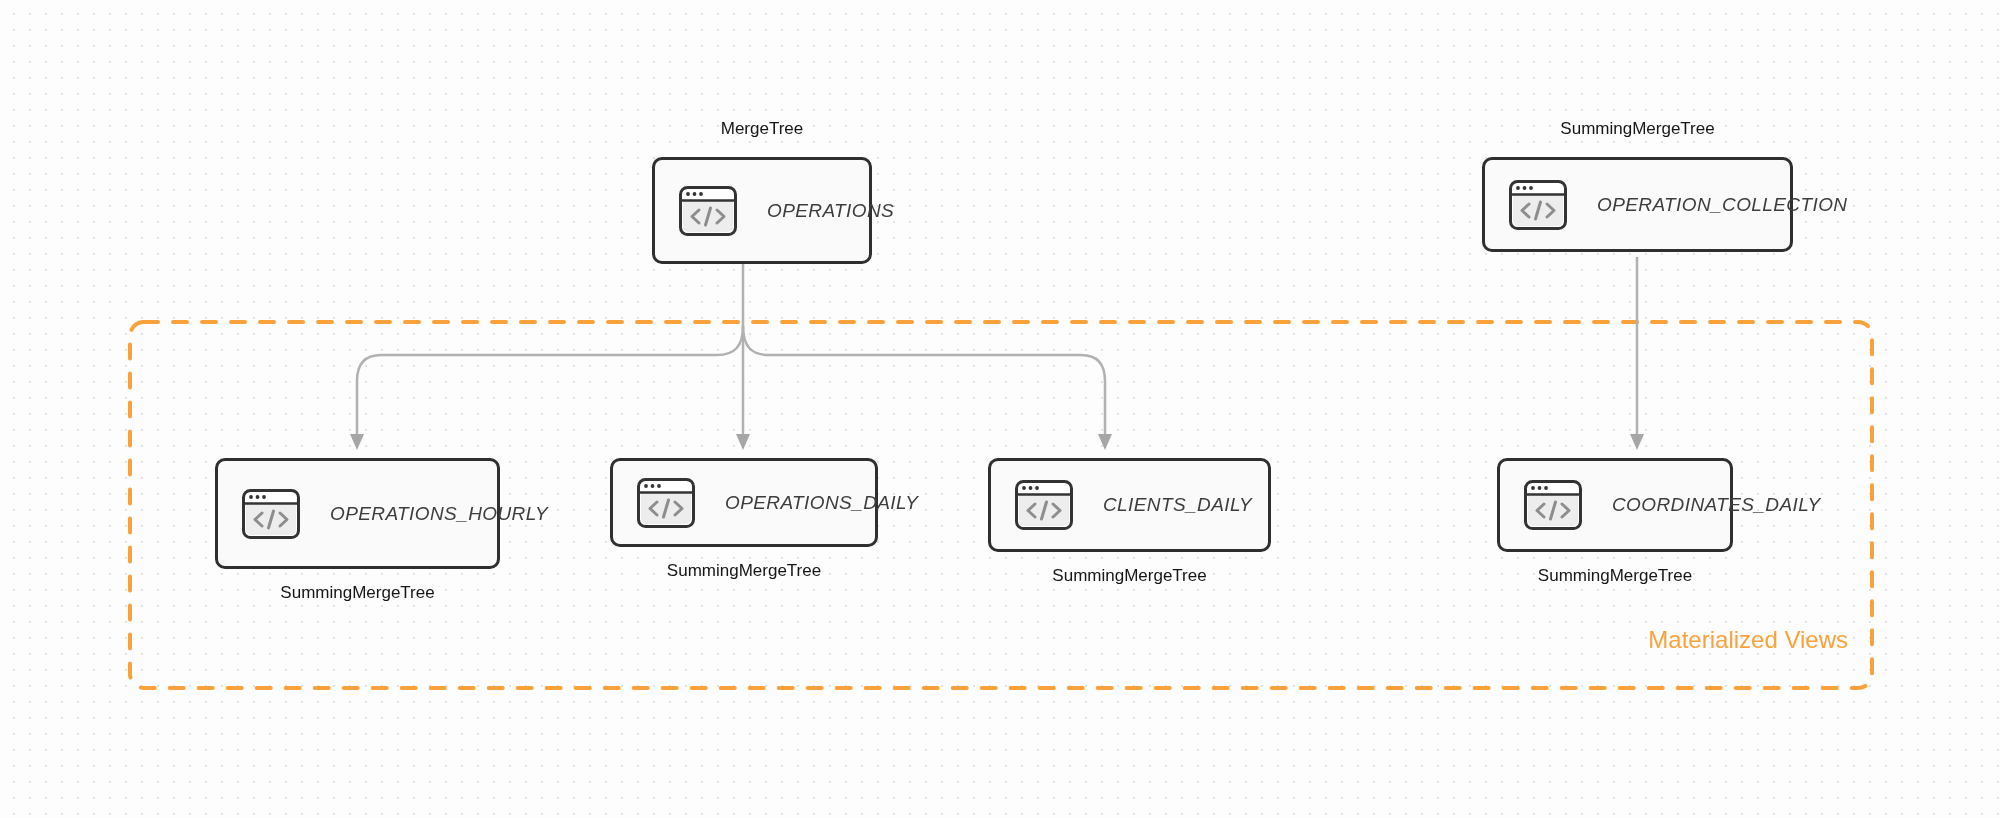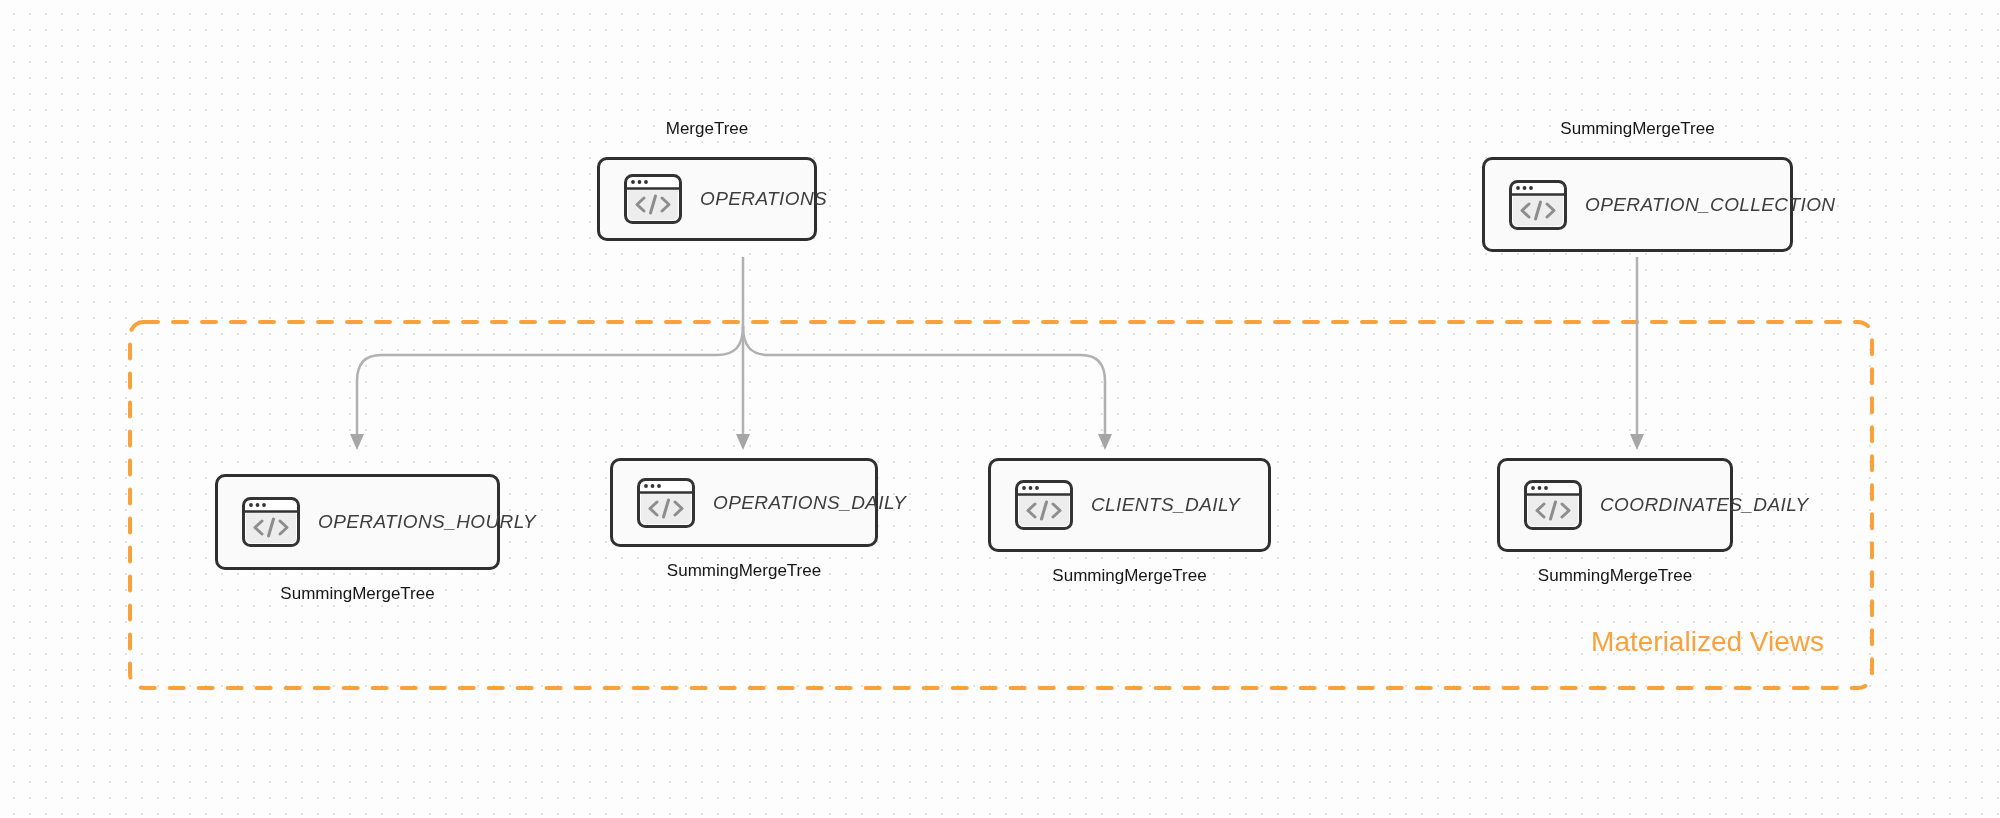--- a/index.html
+++ b/index.html
@@ -15,43 +15,43 @@
   }
   #wires{position:absolute;left:0;top:0;pointer-events:none;}
   .node{position:absolute;}
   .node .box{
     box-sizing:border-box;
     width:100%;height:100%;
     background:#fafafa;
     border:3px solid #2f2f2f;
     border-radius:10px;
     display:flex;align-items:center;
-    padding-left:24px;gap:18px;
+    padding-left:24px;gap:30px;
   }
   .node .title{
     font-style:italic;
     font-size:19px;
     font-weight:500;
     letter-spacing:.4px;
     color:#3d3d3d;
     white-space:nowrap;
   }
   .engine{
     position:absolute;left:0;width:100%;
     text-align:center;
     font-size:17px;font-weight:500;color:#161616;
     white-space:nowrap;
   }
   .engine-top{top:-38px;}
   .engine-bottom{bottom:-34px;}
   .icon{display:inline-flex;flex:0 0 auto;line-height:0;}
   #mv-label{
     position:absolute;
-    right:176px;top:626px;
-    font-size:28px;font-weight:500;
+    right:152px;top:626px;
+    font-size:24px;font-weight:500;
     color:#f9a23c;
     white-space:nowrap;
   }
 </style>
 </head>
 <body>
 
 <div id="canvas">
 
   <svg id="wires" width="2000" height="818" viewBox="0 0 2000 818">
@@ -72,21 +72,21 @@
       <path d="M743 326 C743 346 751 355 769 355 L1081 355 C1097 355 1105 364 1105 381 L1105 434" fill="none" stroke="#b1b1b1" stroke-width="2.5" stroke-linecap="round"></path>
       <polygon points="1098,434 1112,434 1105,450" fill="#a6a6a6"></polygon>
     </g>
 
     <g>
       <path d="M1637 257 L1637 434" fill="none" stroke="#b1b1b1" stroke-width="2.5"></path>
       <polygon points="1630,434 1644,434 1637,450" fill="#a6a6a6"></polygon>
     </g>
   </svg>
 
-  <div class="node" style="left:597px;top:157px;width:220px;height:84px">
+  <div class="node" style="left:652px;top:157px;width:220px;height:107px">
     <div class="engine engine-top">MergeTree</div>
     <div class="box">
       <span class="icon">
         <svg width="58" height="50" viewBox="0 0 58 50">
           <rect x="1.5" y="1.5" width="55" height="47" rx="7" fill="#ffffff" stroke="#333333" stroke-width="3"></rect>
           <path d="M4 15 H54 V41 a5 5 0 0 1 -5 5 H9 a5 5 0 0 1 -5 -5 Z" fill="#ededed"></path>
           <line x1="2" y1="14.5" x2="56" y2="14.5" stroke="#333333" stroke-width="2.6"></line>
           <circle cx="9" cy="8" r="1.9" fill="#333333"></circle>
           <circle cx="15.5" cy="8" r="1.9" fill="#333333"></circle>
           <circle cx="22" cy="8" r="1.9" fill="#333333"></circle>
@@ -116,21 +116,21 @@
             <path d="M20 24 L13 30.5 L20 37"></path>
             <path d="M31.5 22 L26.5 39"></path>
             <path d="M38 24 L45 30.5 L38 37"></path>
           </g>
         </svg>
       </span>
       <span class="title">OPERATION_COLLECTION</span>
     </div>
   </div>
 
-  <div class="node" style="left:215px;top:474px;width:285px;height:96px">
+  <div class="node" style="left:215px;top:458px;width:285px;height:111px">
     <div class="box">
       <span class="icon">
         <svg width="58" height="50" viewBox="0 0 58 50">
           <rect x="1.5" y="1.5" width="55" height="47" rx="7" fill="#ffffff" stroke="#333333" stroke-width="3"></rect>
           <path d="M4 15 H54 V41 a5 5 0 0 1 -5 5 H9 a5 5 0 0 1 -5 -5 Z" fill="#ededed"></path>
           <line x1="2" y1="14.5" x2="56" y2="14.5" stroke="#333333" stroke-width="2.6"></line>
           <circle cx="9" cy="8" r="1.9" fill="#333333"></circle>
           <circle cx="15.5" cy="8" r="1.9" fill="#333333"></circle>
           <circle cx="22" cy="8" r="1.9" fill="#333333"></circle>
           <g stroke="#8d8d8d" stroke-width="3" fill="none" stroke-linecap="round" stroke-linejoin="round">

